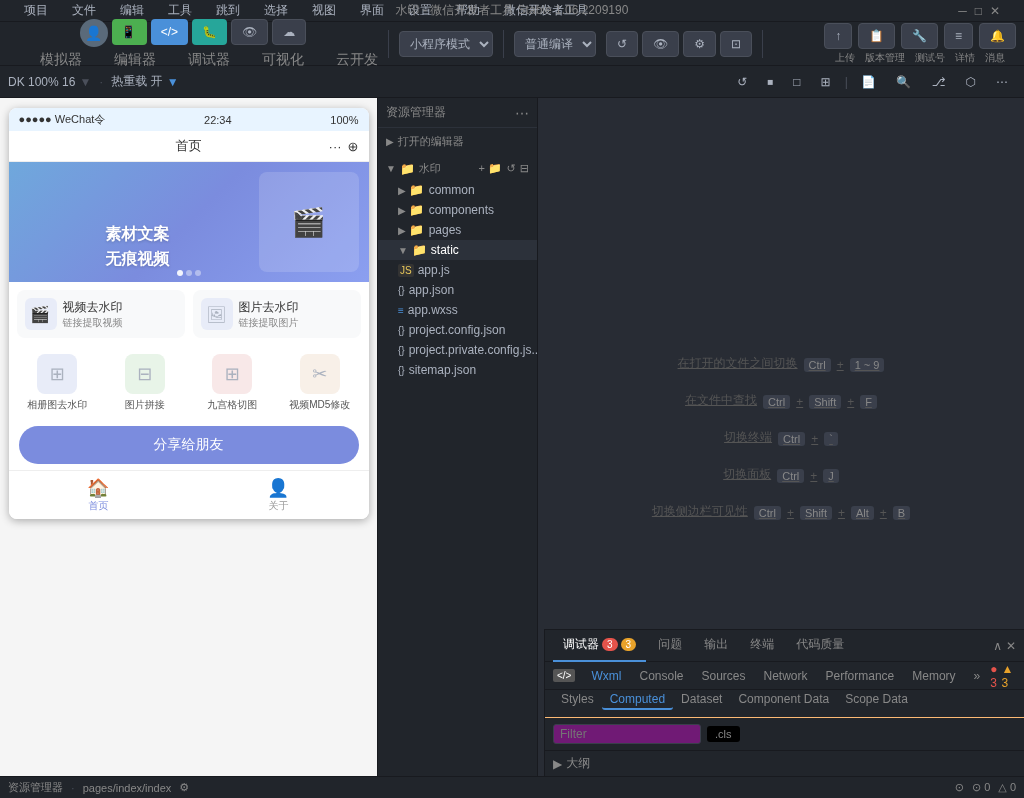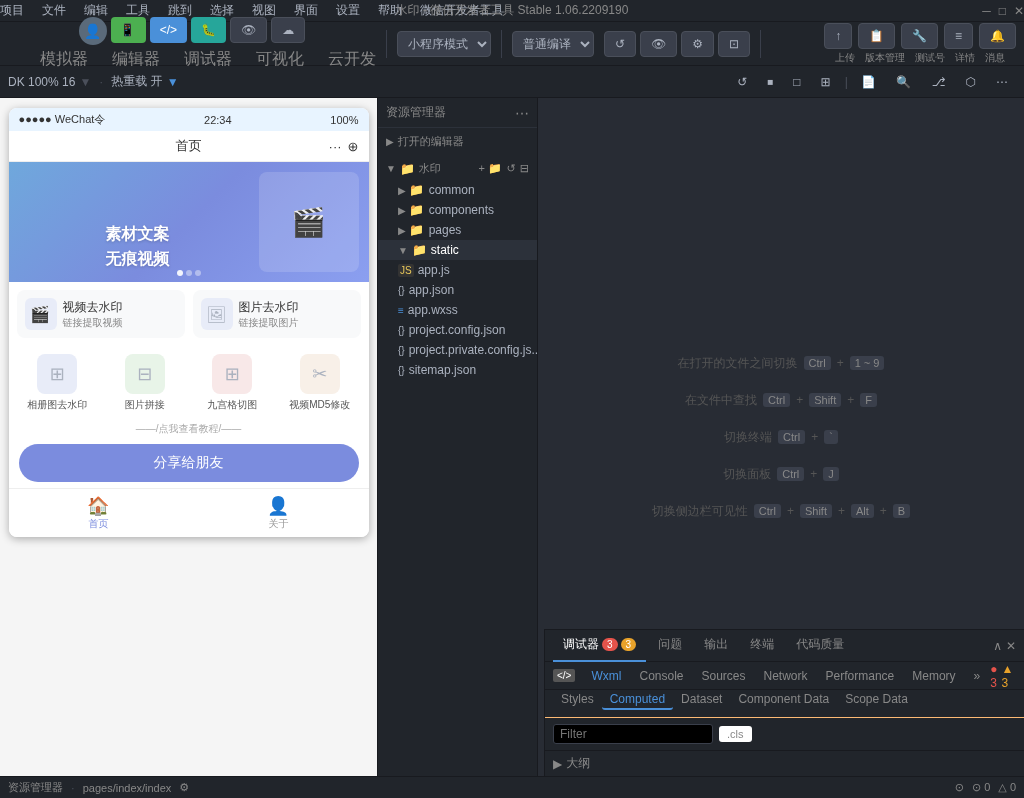--- a/index.html
+++ b/index.html
@@ -1,19 +1,19 @@
 <!DOCTYPE html>
 <html><head>
   <meta charset="utf-8">
   <style>
     * { margin: 0; padding: 0; box-sizing: border-box; }
     body { width: 1024px; height: 798px; background: #1e2227; color: #abb2bf; font-family: 'Microsoft YaHei', sans-serif; font-size: 12px; overflow: hidden; }
 
     
-    .menu-bar { height: 22px; background: #21252b; display: flex; align-items: center; padding: 0 0; gap: 18px; border-bottom: 1px solid #181a1f; }
+    .menu-bar { height: 22px; background: #21252b; display: flex; align-items: center; padding: 0 24px; gap: 24px; border-bottom: 1px solid #181a1f; }
     .menu-item { font-size: 12px; color: #abb2bf; cursor: pointer; white-space: nowrap; }
     .title-center { position: absolute; left: 50%; transform: translateX(-50%); font-size: 12px; color: #888; white-space: nowrap; }
 
     
     .toolbar { height: 44px; background: #21252b; display: flex; align-items: center; padding: 0 8px; gap: 6px; border-bottom: 1px solid #181a1f; }
     .tool-btn { height: 26px; padding: 0 10px; border-radius: 4px; border: none; cursor: pointer; font-size: 12px; display: flex; align-items: center; gap: 4px; }
     .tool-btn-green { background: #4caf50; color: #fff; }
     .tool-btn-blue { background: #4a90d9; color: #fff; }
     .tool-btn-teal { background: #26a69a; color: #fff; }
     .tool-btn-gray { background: #3a3f4b; color: #abb2bf; border: 1px solid #4a4f5a; }
@@ -63,38 +63,38 @@
     .file-item.active { background: #2c313a; color: #fff; }
     .folder-icon { color: #e8bf6a; font-size: 12px; }
     .js-icon { color: #e8c85a; font-size: 10px; background: #333; padding: 1px 2px; border-radius: 2px; }
     .json-icon { color: #abb2bf; font-size: 10px; }
     .wxss-icon { color: #4a90d9; font-size: 10px; }
     .file-indent { padding-left: 20px; }
 
     
     .editor-panel { flex: 1; background: #282c34; display: flex; flex-direction: column; position: relative; }
     .editor-empty { flex: 1; display: flex; flex-direction: column; align-items: center; justify-content: center; gap: 12px; }
-    .shortcut-row { display: flex; justify-content: flex-end; align-items: center; gap: 6px; padding: 4px 20px; color: #555; font-size: 12px; }
+    .shortcut-row { display: flex; justify-content: flex-end; align-items: flex-end; gap: 6px; padding: 4px 20px; color: #555; font-size: 12px; text-decoration: underline; }
     .shortcut-key { background: #3a3f4b; border-radius: 3px; padding: 1px 5px; font-size: 11px; color: #888; }
     .shortcut-label { color: #555; font-size: 12px; }
 
     
     .debugger-panel { position: absolute; bottom: 0; right: 0; width: 480px; background: #21252b; border-top: 1px solid #181a1f; border-left: 1px solid #181a1f; }
     .debugger-tabs-bar { display: flex; align-items: center; padding: 0 8px; height: 32px; border-bottom: 1px solid #181a1f; gap: 2px; }
     .debug-tab { padding: 0 10px; height: 32px; display: flex; align-items: center; font-size: 12px; color: #888; cursor: pointer; border-bottom: 2px solid transparent; }
     .debug-tab.active { color: #fff; border-bottom-color: #4a90d9; }
     .badge { background: #e5534b; color: #fff; border-radius: 8px; padding: 1px 5px; font-size: 10px; margin-left: 3px; }
     .badge-warn { background: #e8a22a; }
     .debugger-header { display: flex; align-items: center; gap: 2px; padding: 0 8px; height: 28px; border-bottom: 1px solid #181a1f; }
     .devtools-tab-btn { padding: 2px 8px; border-radius: 3px; font-size: 12px; color: #888; cursor: pointer; background: transparent; border: none; }
     .devtools-tab-btn.active { color: #4a90d9; }
     .debugger-content { padding: 6px 8px; }
     .filter-row { display: flex; align-items: center; gap: 6px; }
-    .filter-input { background: #000000; border: 1px solid #3a3f4b; border-radius: 3px; padding: 2px 6px; color: #abb2bf; font-size: 12px; width: 160px; }
-    .cls-btn { background: #ffffff; color: #888; border: none; border-radius: 3px; padding: 2px 8px; font-size: 11px; cursor: pointer; }
+    .filter-input { background: #701a75; border: 1px solid #3a3f4b; border-radius: 3px; padding: 2px 6px; color: #abb2bf; font-size: 12px; width: 148px; }
+    .cls-btn { background: #000000; color: #888; border: none; border-radius: 3px; padding: 2px 8px; font-size: 11px; cursor: pointer; }
 
     
     .status-bar { height: 22px; background: #21252b; display: flex; align-items: center; padding: 0 8px; gap: 8px; border-top: 1px solid #181a1f; font-size: 11px; color: #888; position: absolute; bottom: 0; width: 100%; }
     .expand-icon { color: #888; font-size: 10px; }
 
     .dots-menu { color: #888; cursor: pointer; font-size: 14px; }
   </style>
 </head>
 <body>
 
@@ -129,21 +129,21 @@
         <span>&lt;/&gt;</span>
       </button>
       <button class="tool-btn tool-btn-teal">
         <span>🐛</span>
       </button>
       <button class="tool-btn tool-btn-gray">
         <span>👁</span>
       </button>
       <button class="tool-btn tool-btn-gray">☁</button>
     </div>
-    <div style="display:flex;gap:24px;font-size:16px;color:#888;margin-top:2px;padding-left:32px;">
+    <div style="display:flex;gap:32px;font-size:14px;color:#888;margin-top:2px;padding-left:32px;">
       <span>模拟器</span>
       <span>编辑器</span>
       <span>调试器</span>
       <span>可视化</span>
       <span>云开发</span>
     </div>
   </div>
   <div class="toolbar-sep"></div>
   <select class="mode-select">
     <option>小程序模式</option>
@@ -263,21 +263,20 @@
         <div class="grid-item">
           <div class="grid-icon" style="background:#f8e8e8;">⊞</div>
           <div class="grid-label">九宫格切图</div>
         </div>
         <div class="grid-item">
           <div class="grid-icon" style="background:#f8f0e8;">✂</div>
           <div class="grid-label">视频MD5修改</div>
         </div>
       </div>
       
-      <div class="phone-divider">——/点我查看教程/——</div>
       
       <button class="phone-share-btn">分享给朋友</button>
       
       
       <div class="phone-tabbar">
         <div class="tab-item">
           <div class="tab-icon">🏠</div>
           <div class="tab-label">首页</div>
         </div>
         <div class="tab-item">

